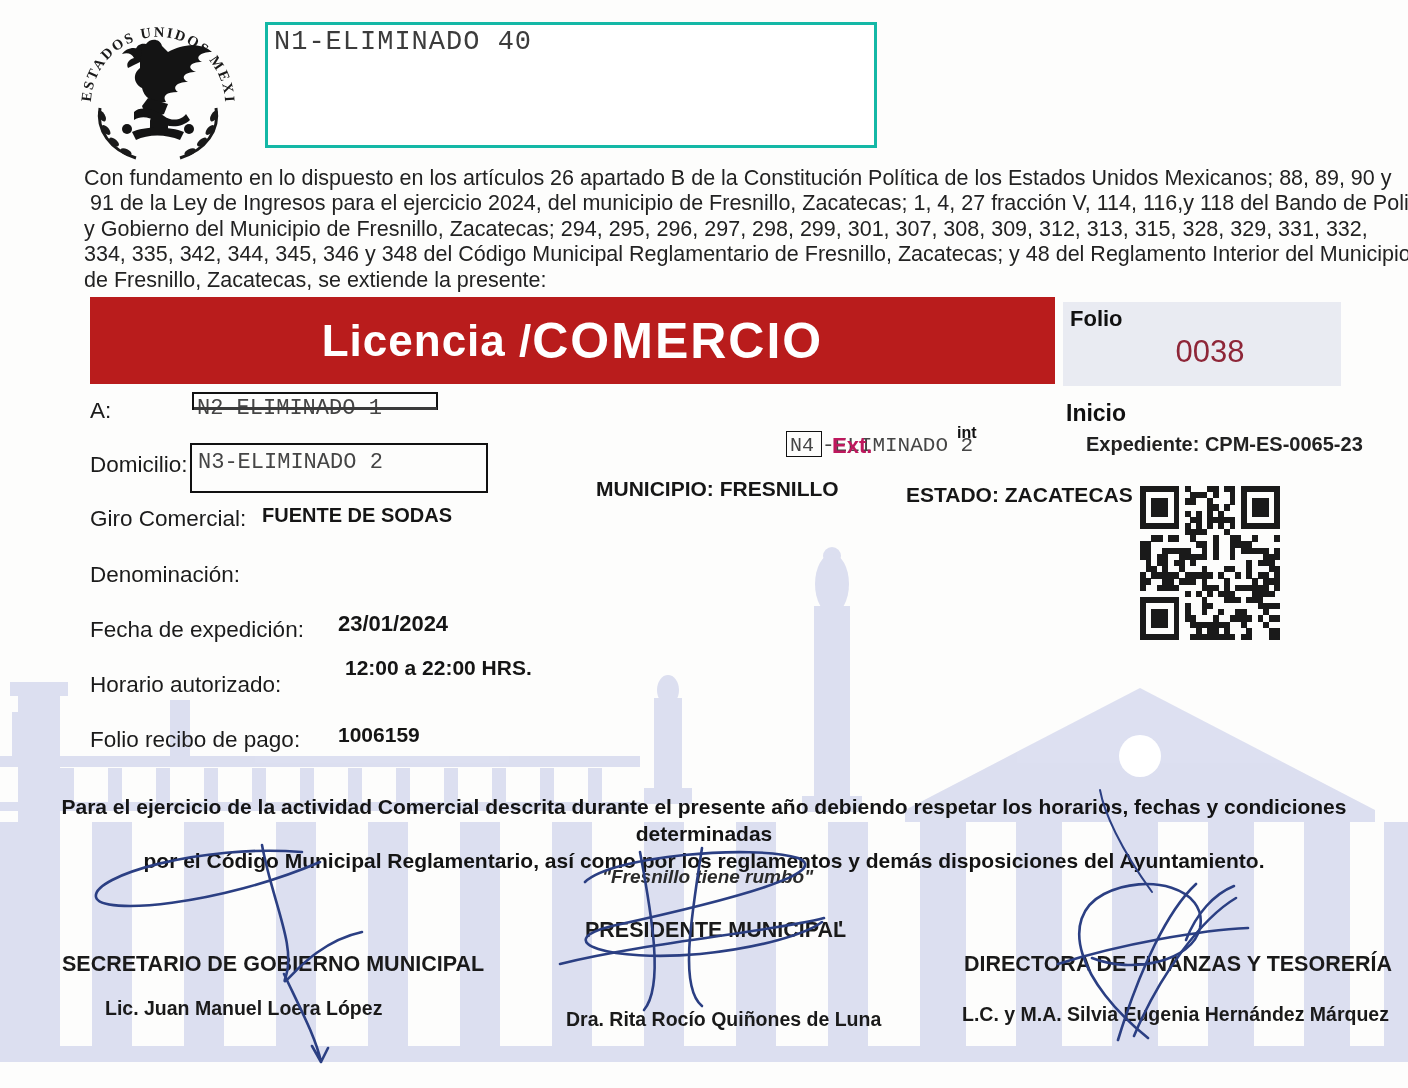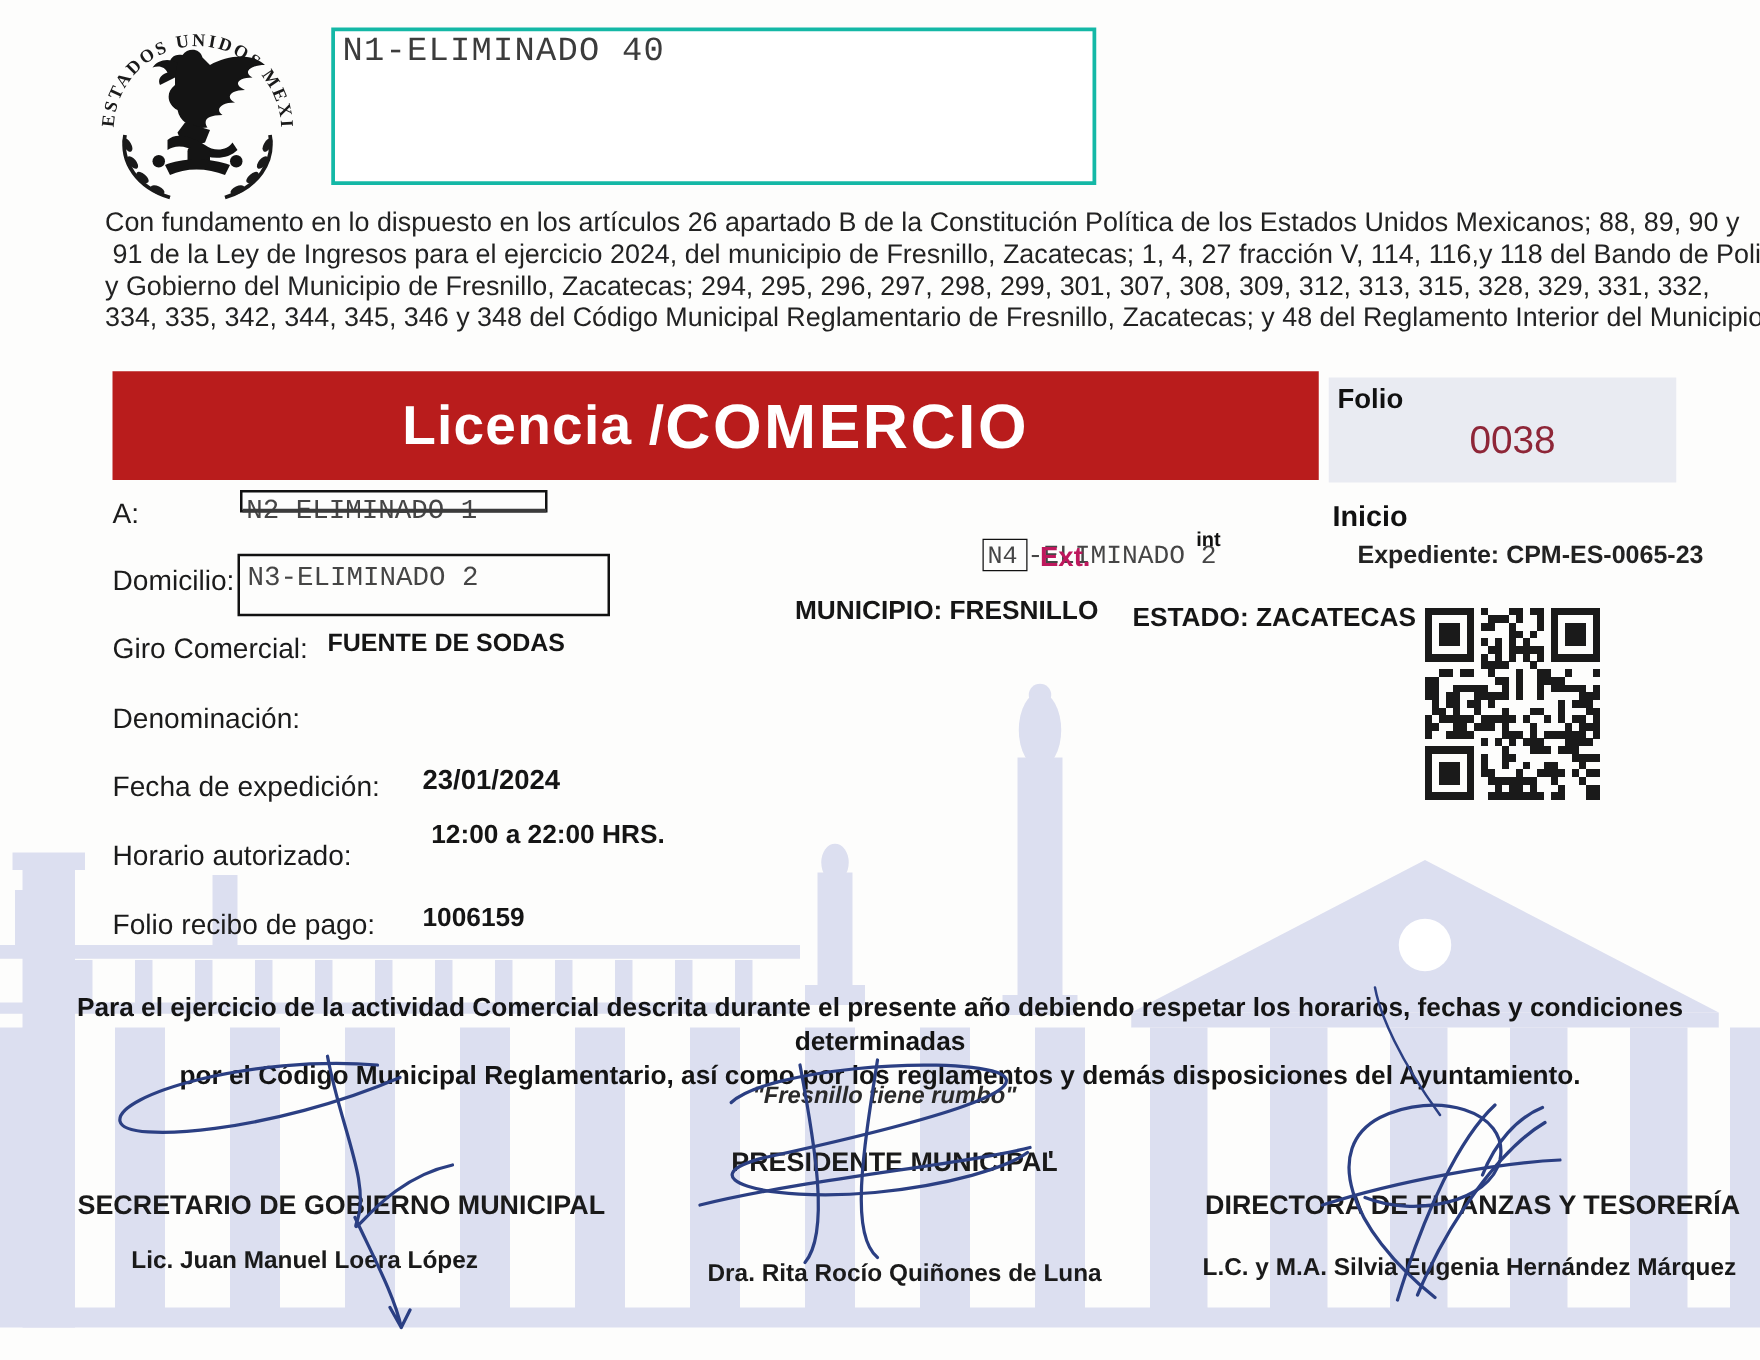--- a/index.html
+++ b/index.html
@@ -159,20 +159,21 @@
   </svg>
 
   <div class="abs n1box">N1-ELIMINADO 40</div>
 
 
   <div class="abs legal">
     <div>Con fundamento en lo dispuesto en los artículos 26 apartado B de la Constitución Política de los Estados Unidos Mexicanos; 88, 89, 90 y</div>
     <div>91 de la Ley de Ingresos para el ejercicio 2024, del municipio de Fresnillo, Zacatecas; 1, 4, 27 fracción V, 114, 116,y 118 del Bando de Policía</div>
     <div>y Gobierno del Municipio de Fresnillo, Zacatecas; 294, 295, 296, 297, 298, 299, 301, 307, 308, 309, 312, 313, 315, 328, 329, 331, 332,</div>
     <div>334, 335, 342, 344, 345, 346 y 348 del Código Municipal Reglamentario de Fresnillo, Zacatecas; y 48 del Reglamento Interior del Municipio</div>
+    <div>de Fresnillo, Zacatecas, se extiende la presente:</div>
   </div>
 
   <div class="abs banner">
     <span class="lt">Licencia /</span>
     <span class="bd">COMERCIO</span>
   </div>
 
   <div class="abs foliobox"></div>
   <div class="abs foliolabel">Folio</div>
   <div class="abs foliovalue">0038</div>
@@ -187,21 +188,21 @@
   <div class="abs flabel" style="left:90px;top:452px;">Domicilio:</div>
   <div class="abs rbox" style="left:190px;top:443px;width:298px;height:50px;"></div>
   <div class="abs mono" style="left:198px;top:450px;font-size:22px;">N3-ELIMINADO 2</div>
 
   <div class="abs rbox" style="left:786px;top:431px;width:36px;height:26px;border-width:1.5px;"></div>
   <div class="abs mono" style="left:790px;top:434px;font-size:20px;">N4</div>
   <div class="abs mono" style="left:822px;top:434px;font-size:21px;">-ELIMINADO 2</div>
   <div class="abs" style="left:832px;top:433px;font-size:22px;font-weight:700;color:#be185d;">Ext.</div>
   <div class="abs" style="left:957px;top:424px;font-size:16px;font-weight:700;color:#111;">int</div>
 
-  <div class="abs loc" style="left:596px;top:477px;margin-left:40px;">MUNICIPIO: FRESNILLO</div>
+  <div class="abs loc" style="left:596px;top:477px;">MUNICIPIO: FRESNILLO</div>
   <div class="abs loc" style="left:906px;top:483px;">ESTADO: ZACATECAS</div>
 
   <div class="abs flabel" style="left:90px;top:506px;">Giro Comercial:</div>
   <div class="abs fvalue" style="left:262px;top:504px;font-size:20px;">FUENTE DE SODAS</div>
 
   <div class="abs flabel" style="left:90px;top:562px;text-align:center;">Denominación:</div>
 
   <div class="abs flabel" style="left:90px;top:617px;">Fecha de expedición:</div>
   <div class="abs fvalue" style="left:338px;top:611px;font-size:22px;">23/01/2024</div>
 

